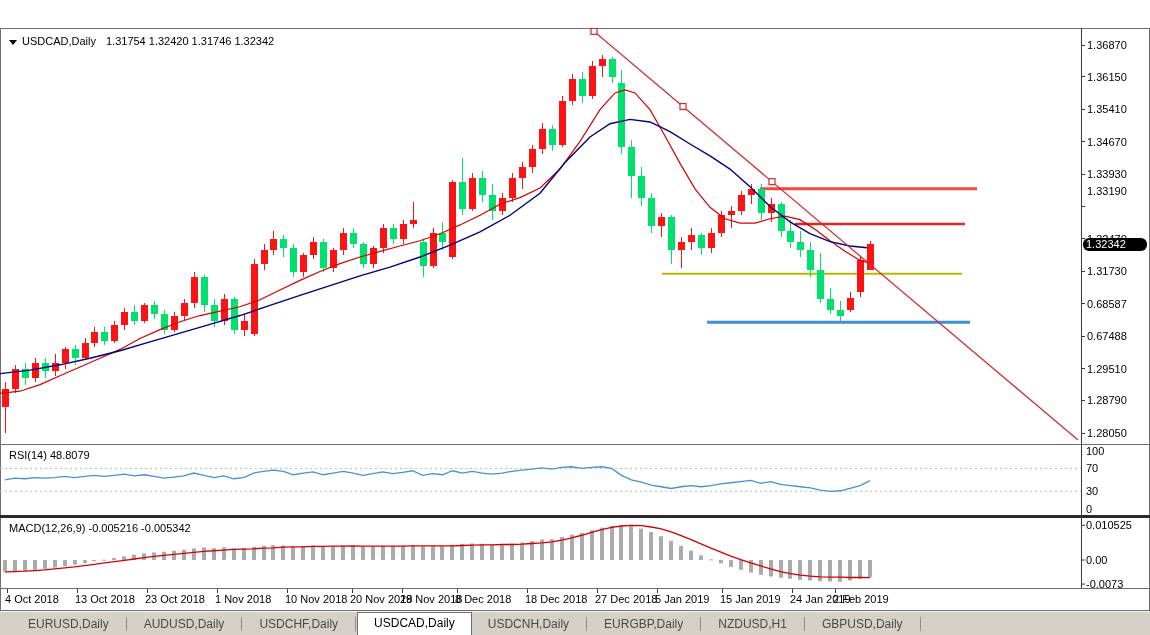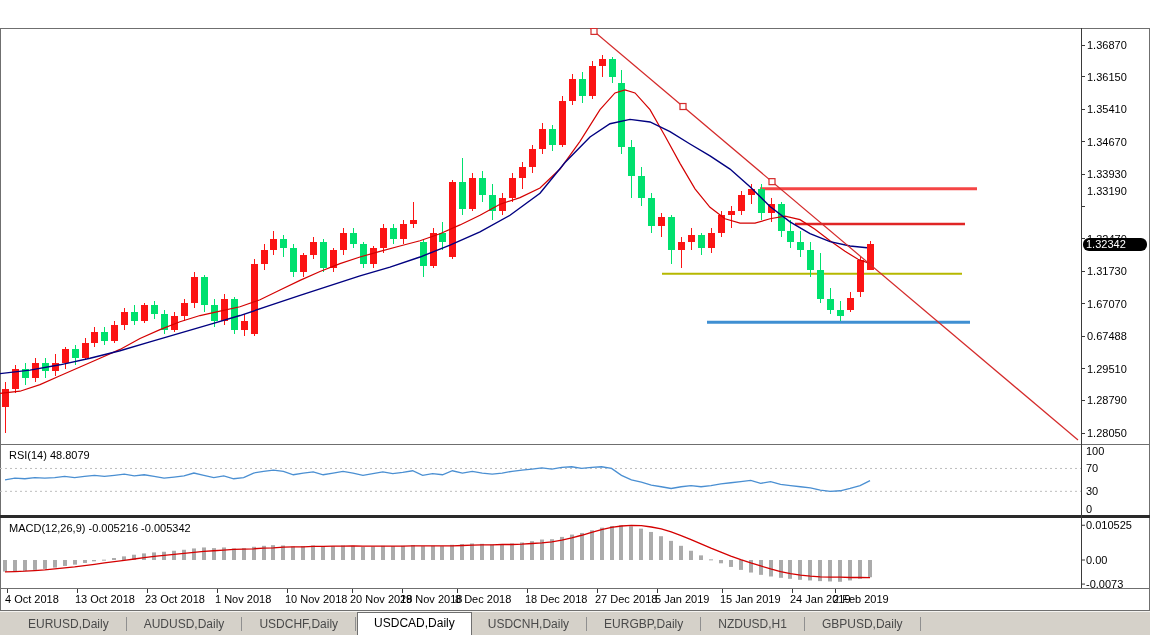--- a/index.html
+++ b/index.html
@@ -348,40 +348,43 @@
         <rect x="848" y="560" width="4" height="20.460000000000036" fill="#ababab"></rect>
         <rect x="858" y="560" width="4" height="18.809999999999945" fill="#ababab"></rect>
         <rect x="868" y="560" width="4" height="17.226" fill="#ababab"></rect>
         <polyline points="5,571.88 14.943,571.55 24.886,571.22 34.829,570.56 44.772,569.9 54.714999999999996,568.91 64.658,567.92 74.601,566.93 84.544,565.61 94.487,564.29 104.42999999999999,562.97 114.37299999999999,561.65 124.316,560.33 134.259,559.01 144.202,557.69 154.14499999999998,556.37 164.088,555.38 174.031,554.39 183.974,553.4 193.917,552.41 203.85999999999999,551.42 213.803,550.76 223.74599999999998,550.1 233.689,549.44 243.632,549.11 253.575,548.78 263.518,548.12 273.461,547.79 283.404,547.13 293.347,546.8 303.28999999999996,546.8 313.233,546.47 323.176,546.47 333.11899999999997,546.14 343.062,546.14 353.005,545.81 362.948,546.14 372.89099999999996,546.14 382.834,546.14 392.777,546.14 402.71999999999997,546.14 412.663,545.81 422.606,545.81 432.549,545.81 442.49199999999996,545.81 452.435,545.81 462.378,545.48 472.32099999999997,545.15 482.264,544.82 492.207,544.82 502.15,544.49 512.093,544.49 522.036,544.16 531.9789999999999,543.5 541.922,542.84 551.865,541.85 561.808,540.2 571.751,537.89 581.694,535.25 591.637,532.28 601.5799999999999,529.64 611.523,527.33 621.466,526.01 631.409,525.35 641.352,525.68 651.295,527 661.2379999999999,528.98 671.1809999999999,531.95 681.124,535.58 691.067,539.54 701.01,543.83 710.953,548.12 720.896,552.08 730.8389999999999,556.04 740.7819999999999,559.67 750.725,562.97 760.668,565.94 770.611,568.91 780.554,571.55 790.497,573.53 800.4399999999999,575.18 810.3829999999999,576.17 820.326,576.83 830.269,577.16 840.212,577.16 850.155,577.49 860.098,577.49 870.0409999999999,577.622" fill="none" stroke="#d40000" stroke-width="1.3"></polyline>
         <line x1="1081" x2="1085" y1="525.2675" y2="525.2675" stroke="#3a3a3a"></line>
         <line x1="1081" x2="1085" y1="560" y2="560" stroke="#3a3a3a"></line>
         <line x1="1081" x2="1085" y1="584.09" y2="584.09" stroke="#3a3a3a"></line>
       </g>
     </svg>
 
+  <div class="charttitle">
+    <span class="tri"></span><span class="sym">USDCAD,Daily</span><span>1.31754 1.32420 1.31746 1.32342</span>
+  </div>
   <div class="paneltitle" style="top:449px">RSI(14) 48.8079</div>
   <div class="paneltitle" style="top:522px">MACD(12,26,9) -0.005216 -0.005342</div>
 
   <div id="labels">
       <div class="axlabel" style="left: 1086px; top: 446.3px;">100</div>
       <div class="axlabel" style="left: 1086px; top: 463.46px;">70</div>
       <div class="axlabel" style="left: 1086px; top: 486.34px;">30</div>
       <div class="axlabel" style="left: 1086px; top: 503.5px;">0</div>
       <div class="axlabel" style="left: 1086px; top: 520.268px;">0.010525</div>
       <div class="axlabel" style="left: 1086px; top: 555px;">0.00</div>
       <div class="axlabel" style="left: 1086px; top: 579.09px;">-0.0073</div>
       <div class="axlabel" style="left: 1087px; top: 40px;">1.36870</div>
       <div class="axlabel" style="left: 1087px; top: 71.6735px;">1.36150</div>
       <div class="axlabel" style="left: 1087px; top: 104.227px;">1.35410</div>
       <div class="axlabel" style="left: 1087px; top: 136.78px;">1.34670</div>
       <div class="axlabel" style="left: 1087px; top: 169.333px;">1.33930</div>
       <div class="axlabel" style="left: 1087px; top: 186px;">1.33190</div>
       <div class="axlabel" style="left: 1087px; top: 233.56px;">1.32470</div>
       <div class="axlabel" style="left: 1087px; top: 266.113px;">1.31730</div>
-      <div class="axlabel" style="left: 1087px; top: 298.667px;">1.67070</div>
+      <div class="axlabel" style="left: 1087px; top: 298.667px;">0.68587</div>
       <div class="axlabel" style="left: 1087px; top: 331.22px;">0.67488</div>
       <div class="axlabel" style="left: 1087px; top: 363.773px;">1.29510</div>
       <div class="axlabel" style="left: 1087px; top: 395.447px;">1.28790</div>
       <div class="axlabel" style="left: 1087px; top: 428px;">1.28050</div>
       <div class="badge" style="top: 238px; border-radius: 6px;">1.32342</div>
       <div class="datelabel" style="left: 5px;">4 Oct 2018</div>
       <div class="datelabel" style="left: 75px;">13 Oct 2018</div>
       <div class="datelabel" style="left: 145px;">23 Oct 2018</div>
       <div class="datelabel" style="left: 215px;">1 Nov 2018</div>
       <div class="datelabel" style="left: 285px;">10 Nov 2018</div>

